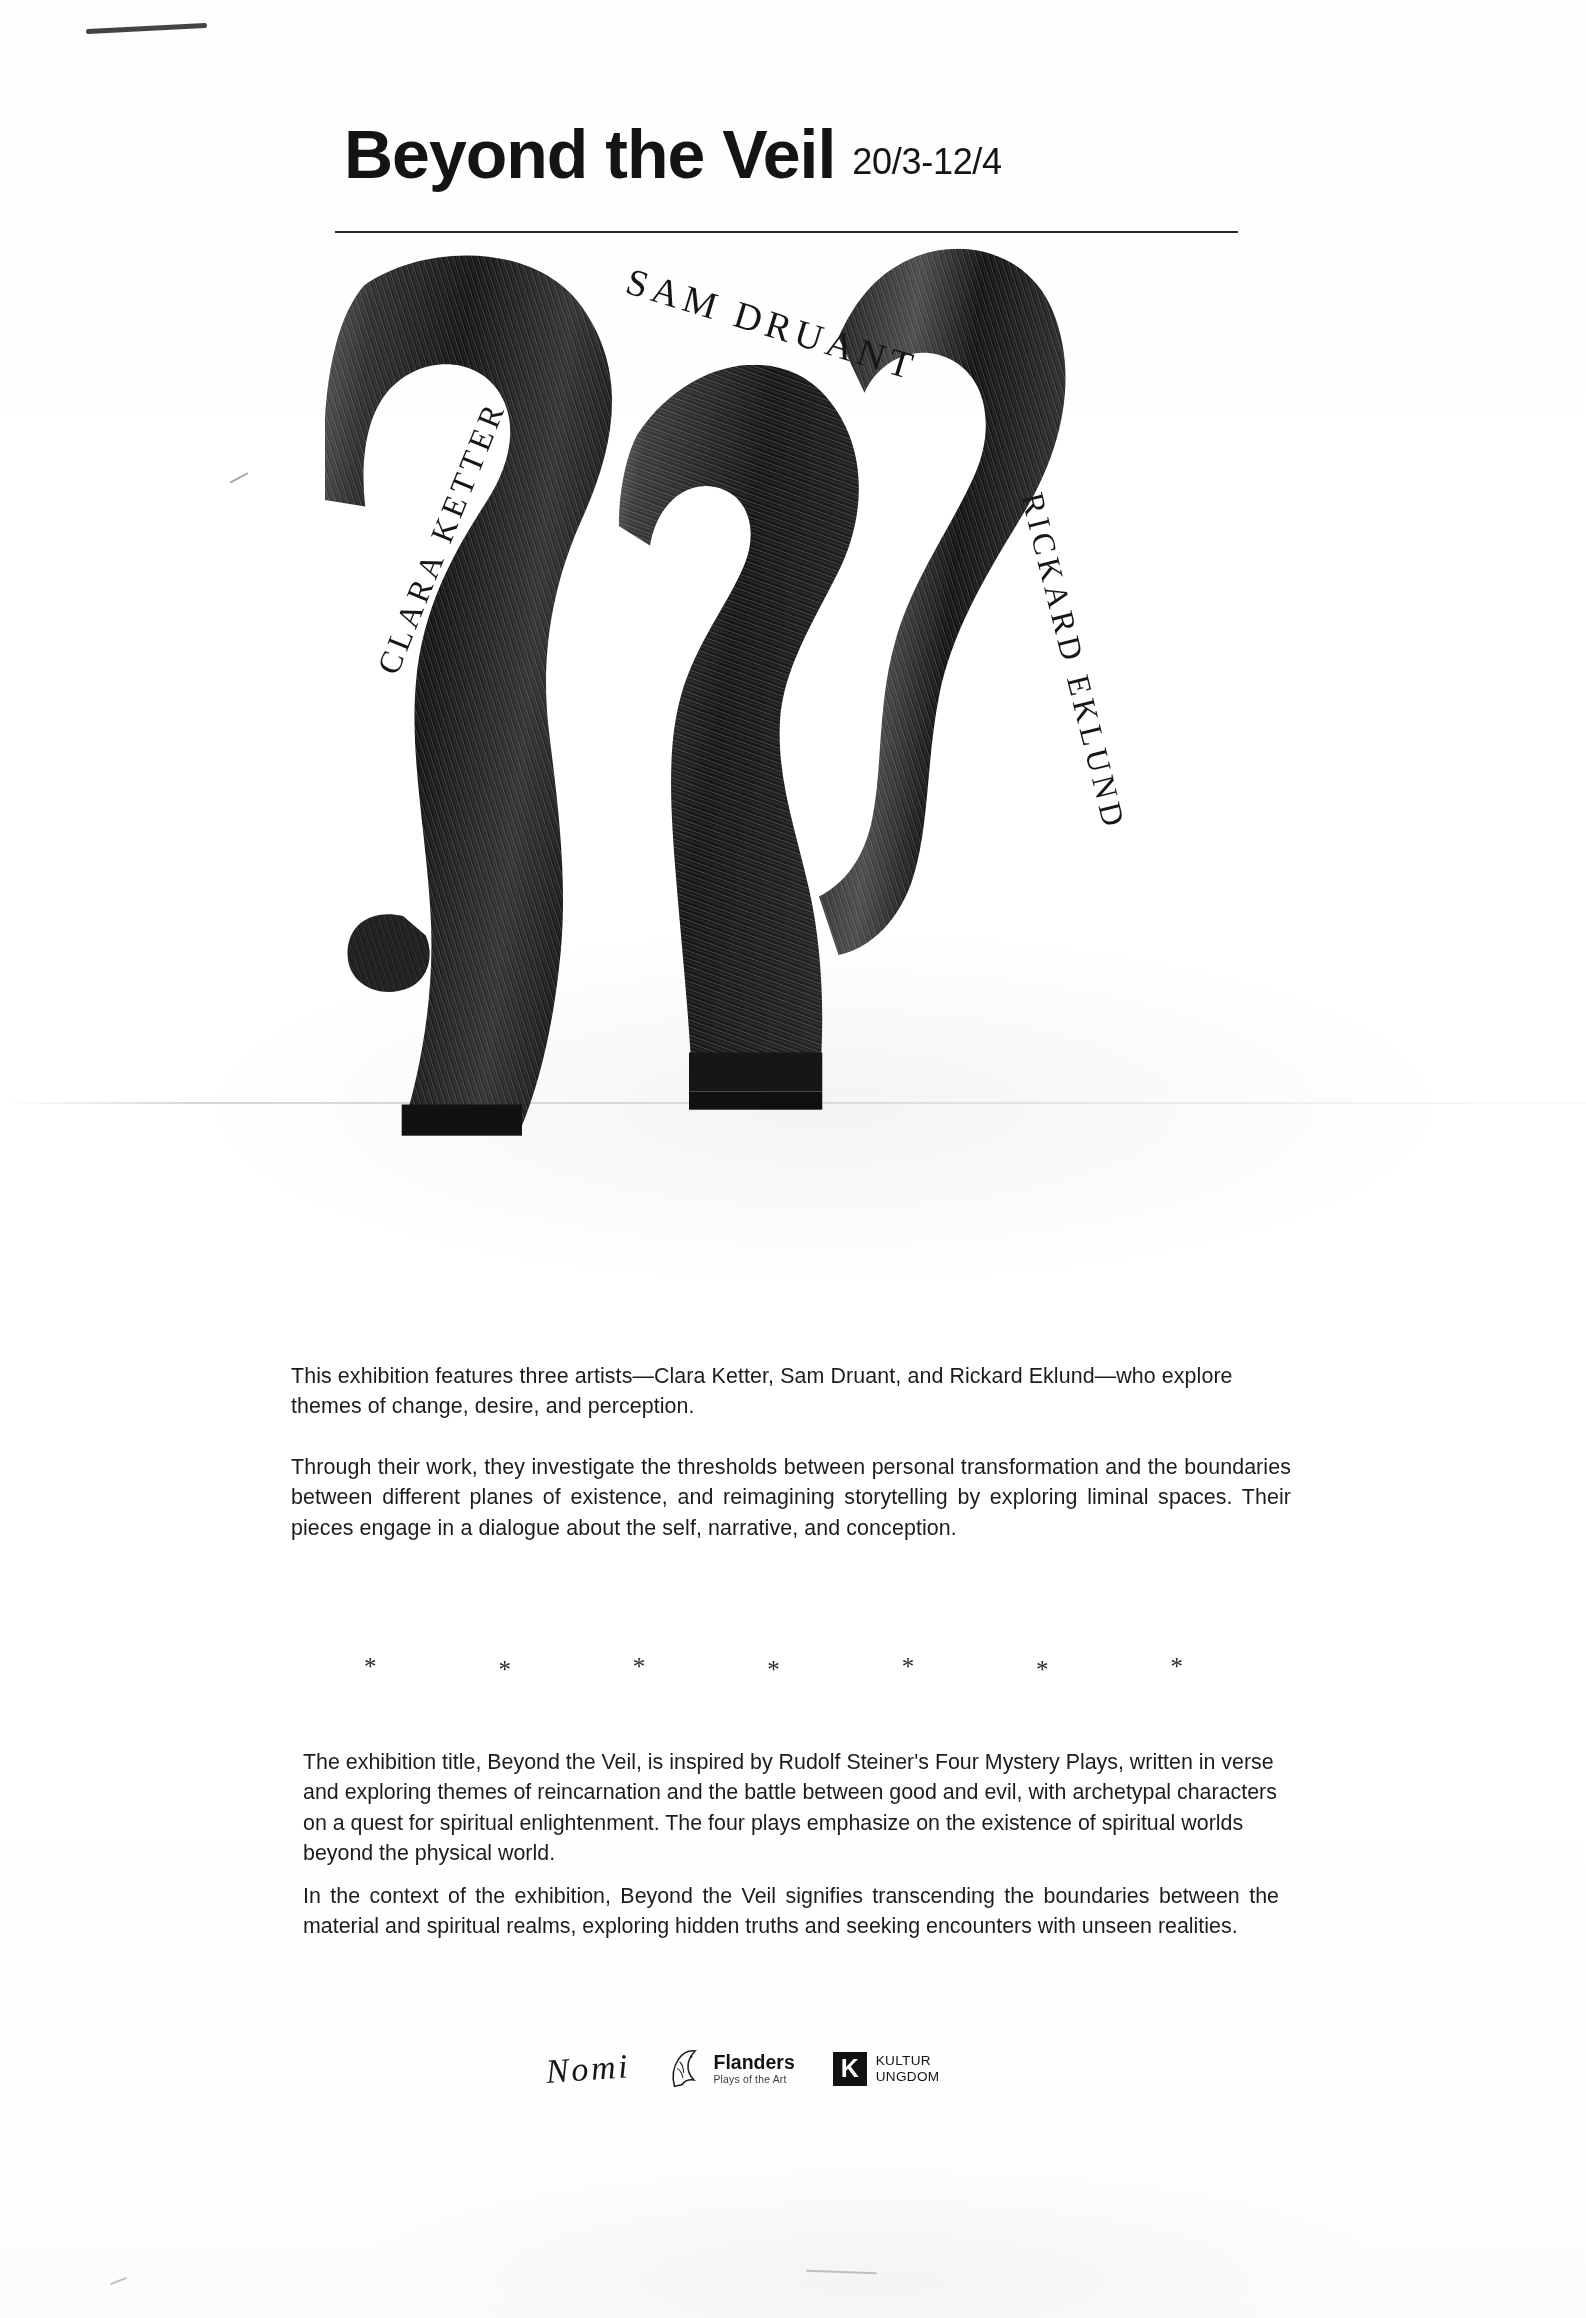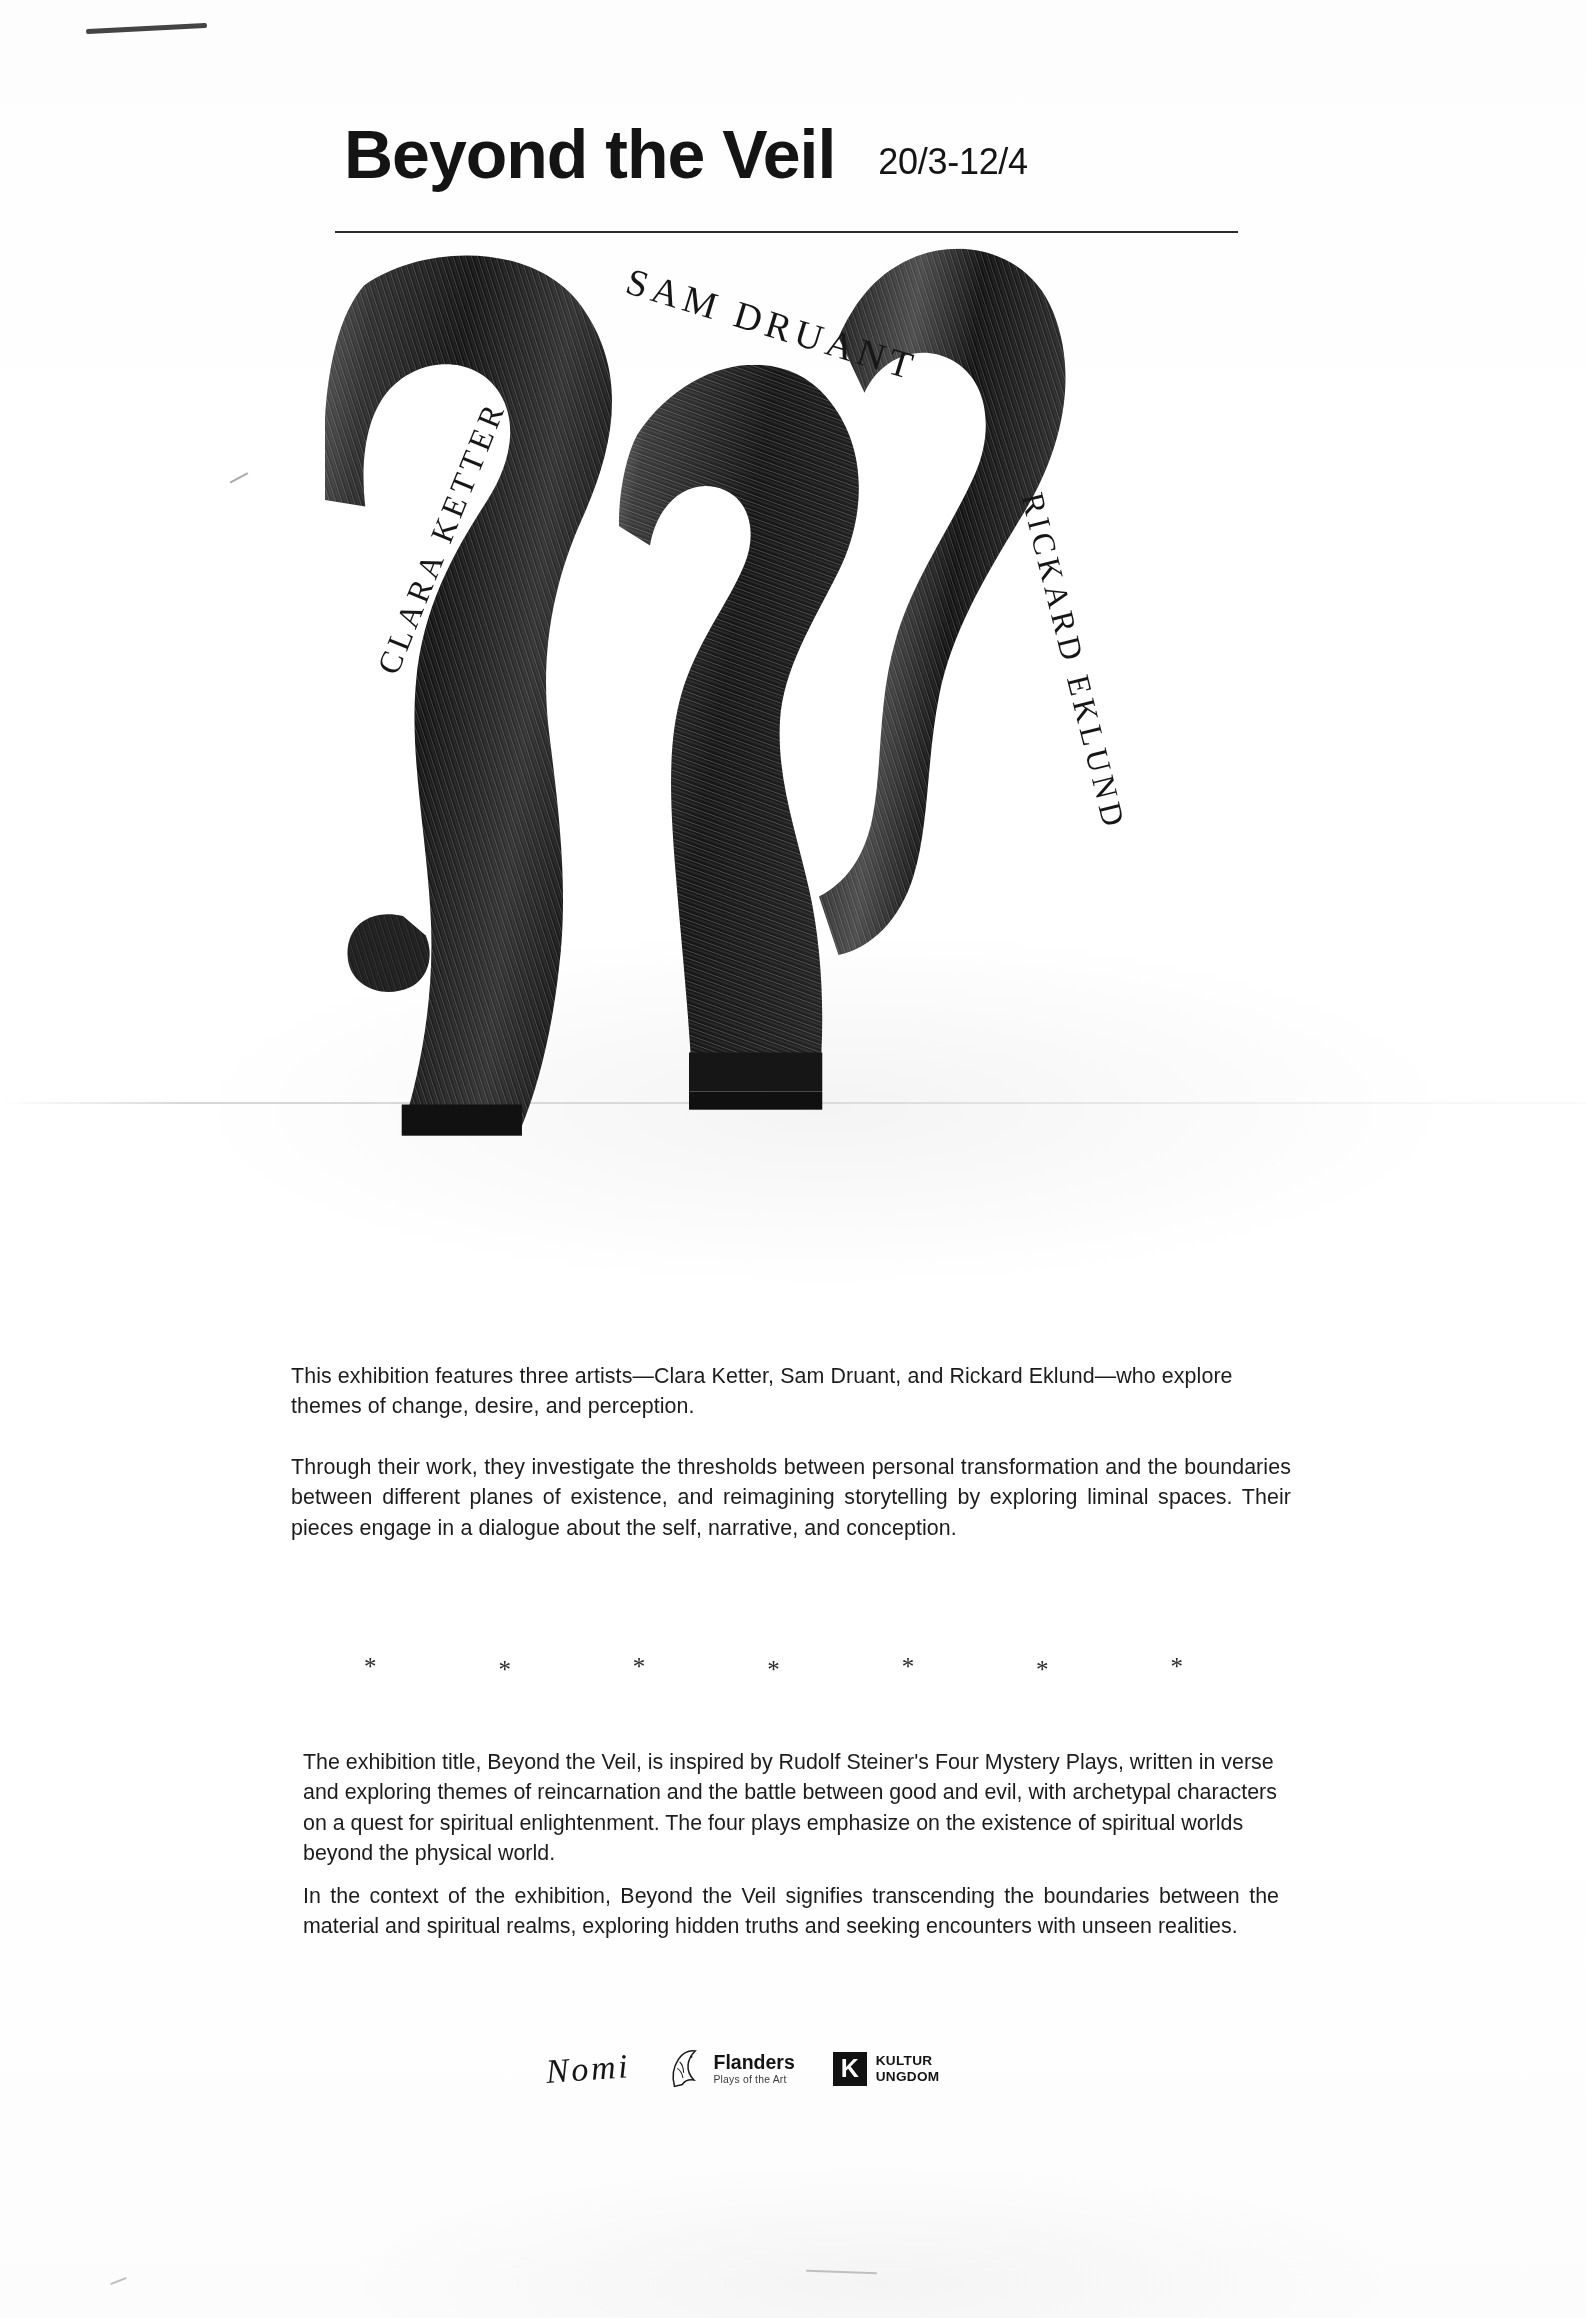--- a/index.html
+++ b/index.html
@@ -74,21 +74,21 @@
   }
 
   
   .header {
     position: absolute;
     left: 344px;
     top: 120px;
     width: 900px;
     display: flex;
     align-items: baseline;
-    gap: 34px;
+    gap: 8px;
   }
   .title {
     font-size: 68px;
     font-weight: 700;
     letter-spacing: -1px;
     line-height: 1;
     color: #141414;
     white-space: nowrap;
   }
   .dates {
@@ -249,21 +249,21 @@
     color: #fff;
     font-size: 25px;
     font-weight: 700;
     display: flex;
     align-items: center;
     justify-content: center;
     font-family: "Liberation Sans", sans-serif;
   }
   .kultur-text div {
     font-size: 13.6px;
-    font-weight: 700;
+    font-weight: 400;
     letter-spacing: 0.3px;
     line-height: 1.12;
     color: #141414;
   }
 </style>
 </head>
 <body>
 
 <div class="page">
   <div class="scan-noise"></div>

